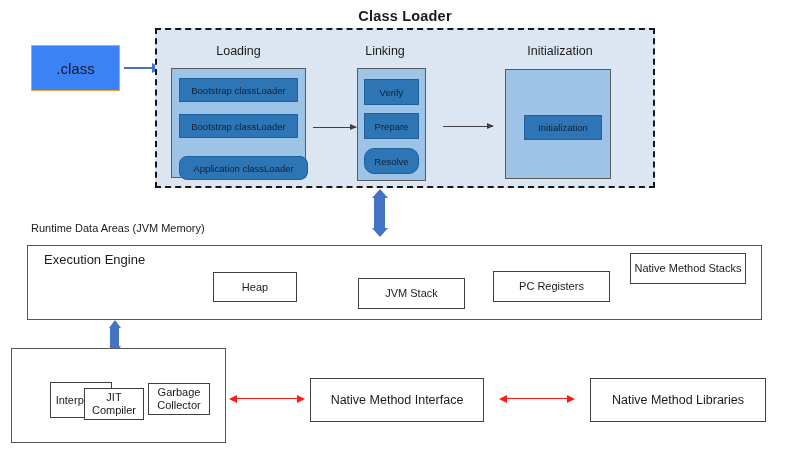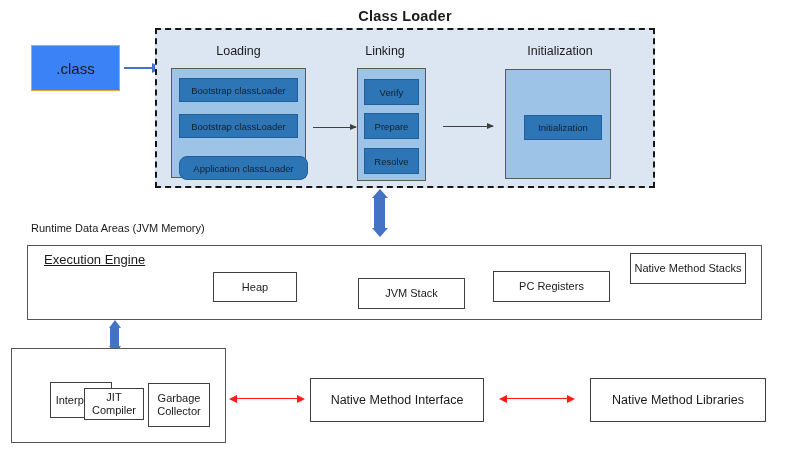--- a/index.html
+++ b/index.html
@@ -176,51 +176,51 @@
   <div class="abs chip" style="left:179px; top:156px; width:129px; height:24px;border-radius:8px;">Application classLoader</div>
 
   <div class="abs h-arrow-thin" style="left:313px; top:127px; width:43px;"></div>
 
   <div class="abs phase-label" style="left:340px; top:44px; width:90px;">Linking</div>
 
   <div class="abs phase-panel" style="left:357px; top:68px; width:69px; height:113px;"></div>
 
   <div class="abs chip" style="left:364px; top:79px; width:55px; height:26px;">Verify</div>
   <div class="abs chip" style="left:364px; top:113px; width:55px; height:26px;">Prepare</div>
-  <div class="abs chip" style="left:364px; top:148px; width:55px; height:26px;">Resolve</div>
+  <div class="abs chip" style="left:364px; top:148px; width:55px; height:26px;border-radius:10px;">Resolve</div>
 
   <div class="abs h-arrow-thin" style="left:443px; top:126px; width:50px;"></div>
 
   <div class="abs phase-label" style="left:495px; top:44px; width:130px;">Initialization</div>
 
   <div class="abs phase-panel" style="left:505px; top:69px; width:106px; height:110px;"></div>
 
   <div class="abs chip" style="left:524px; top:115px; width:78px; height:25px;">Initialization</div>
 
   <div class="abs v-dbl" style="left:374px; top:197px; width:11px; height:32px;"></div>
 
   <div class="abs plain-label" style="left:31px; top:222px;">Runtime Data Areas (JVM Memory)</div>
 
   <div class="abs frame" style="left:27px; top:245px; width:735px; height:75px;"></div>
 
-  <div class="abs plain-label" id="execution-engine-label" style="left:44px; top:252px;text-decoration:underline;">Execution Engine</div>
+  <div class="abs plain-label" id="execution-engine-label" style="left:44px; top:252px;">Execution Engine</div>
 
   <div class="abs wbox" style="left:213px; top:272px; width:84px; height:30px;">Heap</div>
   <div class="abs wbox" style="left:358px; top:278px; width:107px; height:31px;">JVM  Stack</div>
   <div class="abs wbox" style="left:493px; top:271px; width:117px; height:31px;">PC Registers</div>
   <div class="abs wbox" style="left:630px; top:253px; width:116px; height:31px;">Native Method Stacks</div>
 
   <div class="abs v-dbl small" style="left:110px; top:327px; width:9px; height:20px;"></div>
 
   <div class="abs frame" style="left:11px; top:348px; width:215px; height:95px;"></div>
 
   <div class="abs wbox" style="left:22px; top:382px; width:62px; height:36px;margin-left:28px;">Interpreter</div>
   <div class="abs wbox" style="left:84px; top:388px; width:60px; height:32px; white-space:pre-line;">JIT
 Compiler</div>
-  <div class="abs wbox" style="left:148px; top:383px; width:62px; height:44px; white-space:pre-line;">Garbage
+  <div class="abs wbox" style="left:148px; top:383px; width:62px; height:32px; white-space:pre-line;">Garbage
 Collector</div>
 
   <div class="abs h-dbl-red" style="left:236px; top:398px; width:62px;"></div>
 
   <div class="abs wbox" style="left:310px; top:378px; width:174px; height:44px; font-size:12.5px;">Native Method Interface</div>
 
   <div class="abs h-dbl-red" style="left:506px; top:398px; width:62px;"></div>
 
   <div class="abs wbox" style="left:590px; top:378px; width:176px; height:44px; font-size:12.5px;">Native Method Libraries</div>
 

